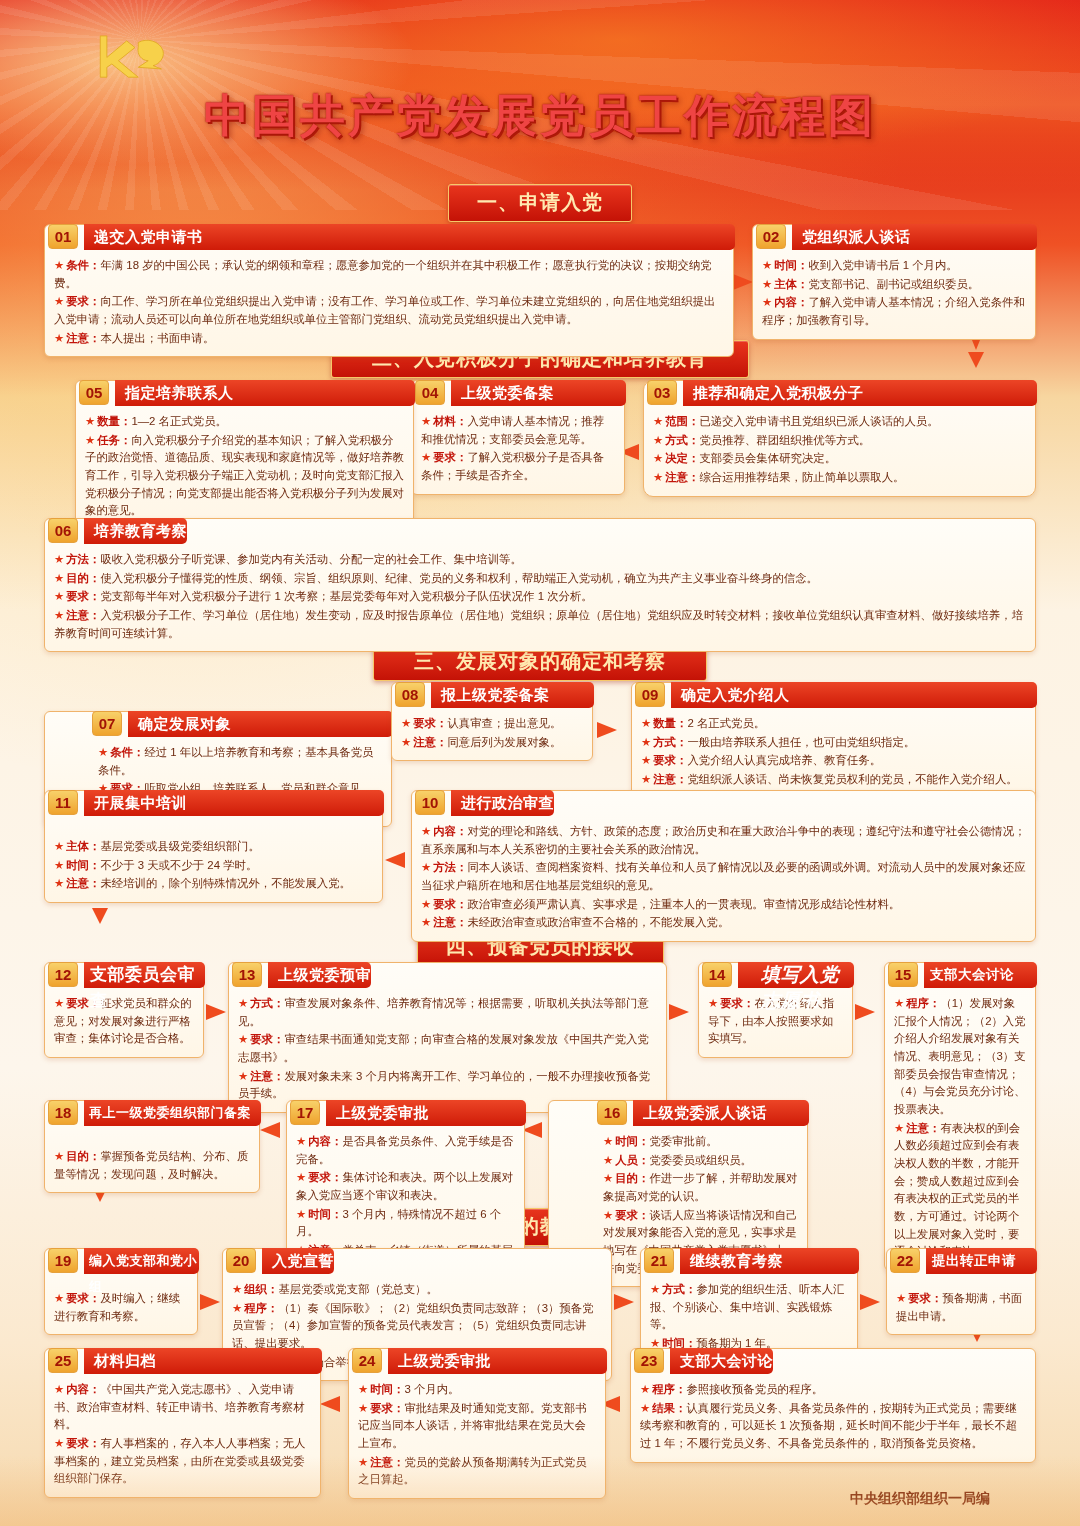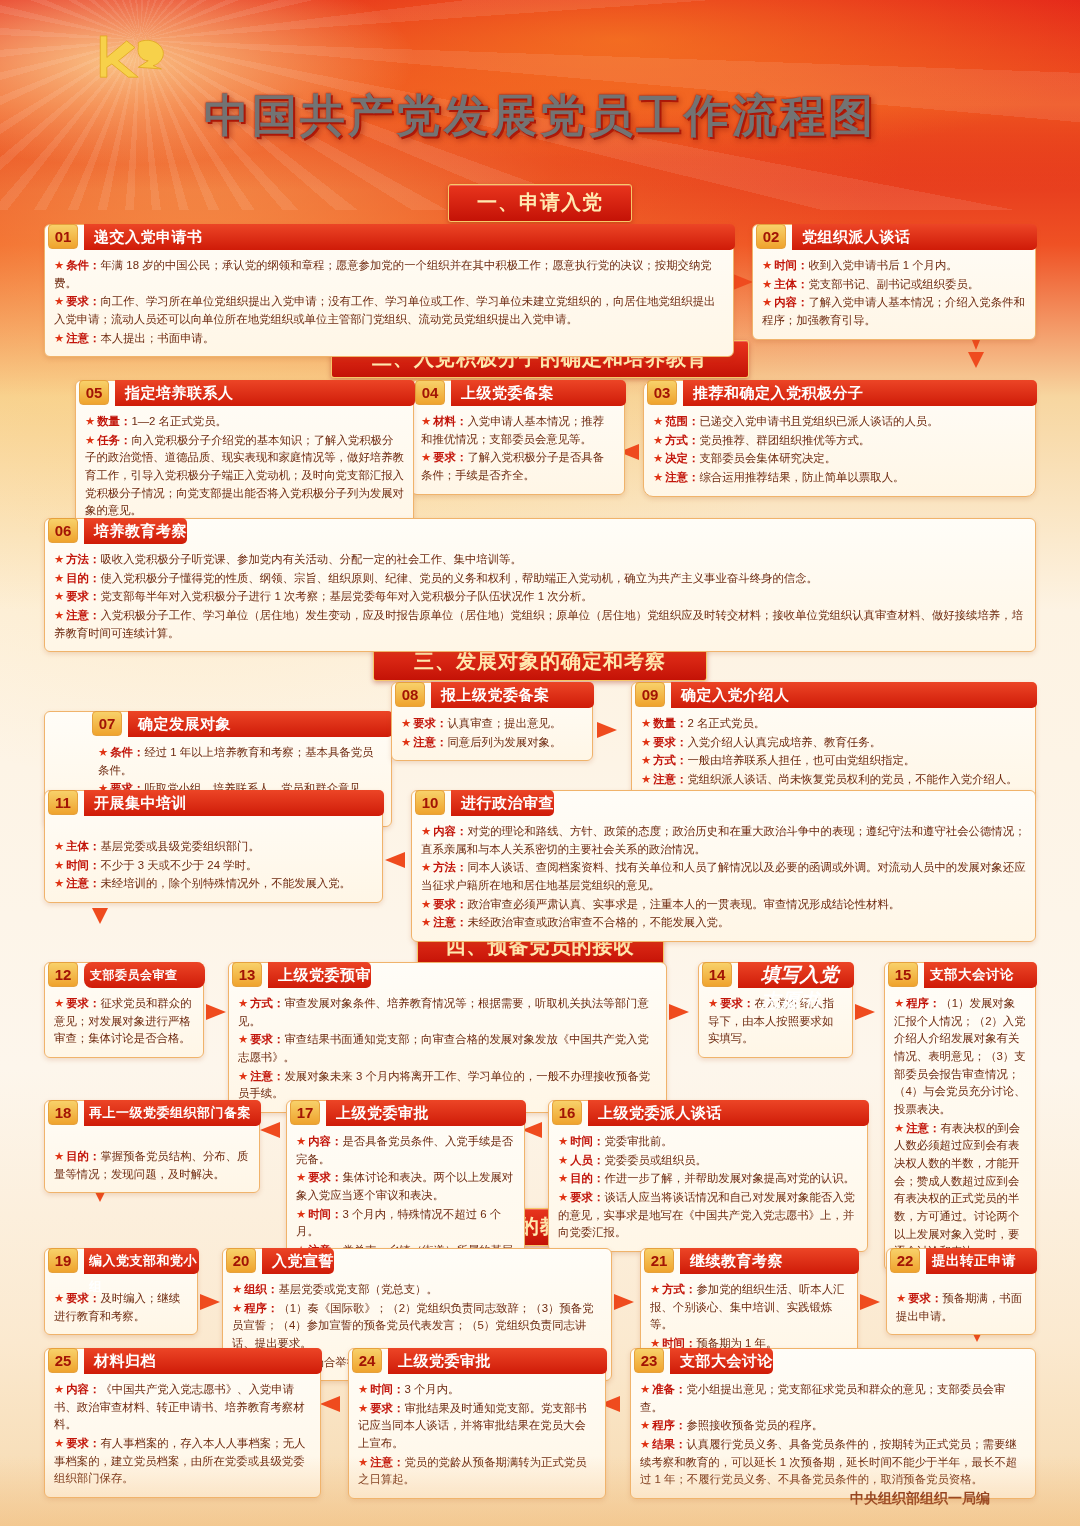--- a/index.html
+++ b/index.html
@@ -23,21 +23,21 @@
   }
   .rays{
     position:absolute; left:0; top:0; width:1080px; height:210px; opacity:.35;
     background:repeating-conic-gradient(from 200deg at 140px 40px, rgba(255,255,255,.25) 0deg 3deg, rgba(255,255,255,0) 3deg 9deg);
     pointer-events:none;
   }
   .emblem{ position:absolute; left:88px; top:26px; width:84px; height:76px; }
   .title{
     position:absolute; left:0; top:86px; width:1080px; text-align:center;
     font-size:45px; font-weight:bold; letter-spacing:3px;
-    color:#737373;
+    color:#ef4444;
     text-shadow:0 0 2px #9a1008, 2px 2px 0 #b01a09, 3px 3px 6px rgba(120,10,0,.55);
     font-family:"DejaVu Sans","Liberation Sans",sans-serif;
   }
 
   .sec-head{
     position:absolute; left:0; width:1080px; text-align:center;
   }
   .sec-head span{
     display:inline-block;
     padding:4px 28px 5px 28px;
@@ -351,22 +351,22 @@
   </div>
 </div>
 
 <div class="card" style="left:631px; top:682px; width:405px;">
   <div class="hdr">
       <span class="num">09</span>
       <span class="hdrlabel">确定入党介绍人</span>
     </div>
   <div class="body">
     <div class="ln blk"><span class="star">★</span><span class="k">数量：</span><span class="v">2 名正式党员。</span></div>
+    <div class="ln blk"><span class="star">★</span><span class="k">方式：</span><span class="v">一般由培养联系人担任，也可由党组织指定。</span></div>
     <div class="ln blk"><span class="star">★</span><span class="k">要求：</span><span class="v">入党介绍人认真完成培养、教育任务。</span></div>
-    <div class="ln blk"><span class="star">★</span><span class="k">方式：</span><span class="v">一般由培养联系人担任，也可由党组织指定。</span></div>
     <div class="ln blk"><span class="star">★</span><span class="k">注意：</span><span class="v">党组织派人谈话、尚未恢复党员权利的党员，不能作入党介绍人。</span></div>
   </div>
 </div>
 
 <div class="card" style="left:411px; top:790px; width:625px;">
   <div class="hdr">
       <span class="num">10</span>
       <span class="hdrlabel" style="max-width:150px; flex:none;">进行政治审查</span>
     </div>
   <div class="body">
@@ -385,21 +385,21 @@
   <div class="body" style="padding-top:22px">
     <div class="ln blk"><span class="star">★</span><span class="k">主体：</span><span class="v">基层党委或县级党委组织部门。</span></div>
     <div class="ln blk"><span class="star">★</span><span class="k">时间：</span><span class="v">不少于 3 天或不少于 24 学时。</span></div>
     <div class="ln blk"><span class="star">★</span><span class="k">注意：</span><span class="v">未经培训的，除个别特殊情况外，不能发展入党。</span></div>
   </div>
 </div>
 
 <div class="card" style="left:44px; top:962px; width:160px;">
   <div class="hdr">
       <span class="num">12</span>
-      <span class="hdrlabel" style="font-size:12px; padding-left:6px;border-radius:8px;">支部委员会审查</span>
+      <span class="hdrlabel" style="font-size:17px; padding-left:6px;">支部委员会审查</span>
     </div>
   <div class="body">
     <div class="ln blk"><span class="star">★</span><span class="k">要求：</span><span class="v">征求党员和群众的意见；对发展对象进行严格审查；集体讨论是否合格。</span></div>
   </div>
 </div>
 
 <div class="card" style="left:228px; top:962px; width:439px;">
   <div class="hdr">
       <span class="num">13</span>
       <span class="hdrlabel" style="max-width:135px; flex:none;">上级党委预审</span>
@@ -425,21 +425,21 @@
   <div class="hdr">
       <span class="num">15</span>
       <span class="hdrlabel" style="font-size:13.5px; padding-left:6px;">支部大会讨论</span>
     </div>
   <div class="body">
     <div class="ln blk"><span class="star">★</span><span class="k">程序：</span><span class="v">（1）发展对象汇报个人情况；（2）入党介绍人介绍发展对象有关情况、表明意见；（3）支部委员会报告审查情况；（4）与会党员充分讨论、投票表决。</span></div>
     <div class="ln blk"><span class="star">★</span><span class="k">注意：</span><span class="v">有表决权的到会人数必须超过应到会有表决权人数的半数，才能开会；赞成人数超过应到会有表决权的正式党员的半数，方可通过。讨论两个以上发展对象入党时，要逐个讨论和表决。</span></div>
   </div>
 </div>
 
-<div class="card" style="left:548px; top:1100px; width:320px;">
+<div class="card" style="left:548px; top:1100px; width:260px;padding-left:45px;">
   <div class="hdr">
       <span class="num">16</span>
       <span class="hdrlabel">上级党委派人谈话</span>
     </div>
   <div class="body">
     <div class="ln blk"><span class="star">★</span><span class="k">时间：</span><span class="v">党委审批前。</span></div>
     <div class="ln blk"><span class="star">★</span><span class="k">人员：</span><span class="v">党委委员或组织员。</span></div>
     <div class="ln blk"><span class="star">★</span><span class="k">目的：</span><span class="v">作进一步了解，并帮助发展对象提高对党的认识。</span></div>
     <div class="ln blk"><span class="star">★</span><span class="k">要求：</span><span class="v">谈话人应当将谈话情况和自己对发展对象能否入党的意见，实事求是地写在《中国共产党入党志愿书》上，并向党委汇报。</span></div>
   </div>
@@ -510,21 +510,20 @@
     <div class="ln blk"><span class="star">★</span><span class="k">要求：</span><span class="v">预备期满，书面提出申请。</span></div>
   </div>
 </div>
 
 <div class="card" style="left:630px; top:1348px; width:406px;">
   <div class="hdr">
       <span class="num">23</span>
       <span class="hdrlabel" style="max-width:120px; flex:none;">支部大会讨论</span>
     </div>
   <div class="body">
-    <div class="ln blk"><span class="star">★</span><span class="k">准备：</span><span class="v">党小组提出意见；党支部征求党员和群众的意见；支部委员会审查。</span></div>
     <div class="ln blk"><span class="star">★</span><span class="k">程序：</span><span class="v">参照接收预备党员的程序。</span></div>
     <div class="ln blk"><span class="star">★</span><span class="k">结果：</span><span class="v">认真履行党员义务、具备党员条件的，按期转为正式党员；需要继续考察和教育的，可以延长 1 次预备期，延长时间不能少于半年，最长不超过 1 年；不履行党员义务、不具备党员条件的，取消预备党员资格。</span></div>
   </div>
 </div>
 
 <div class="card" style="left:348px; top:1348px; width:258px;">
   <div class="hdr">
       <span class="num">24</span>
       <span class="hdrlabel">上级党委审批</span>
     </div>

